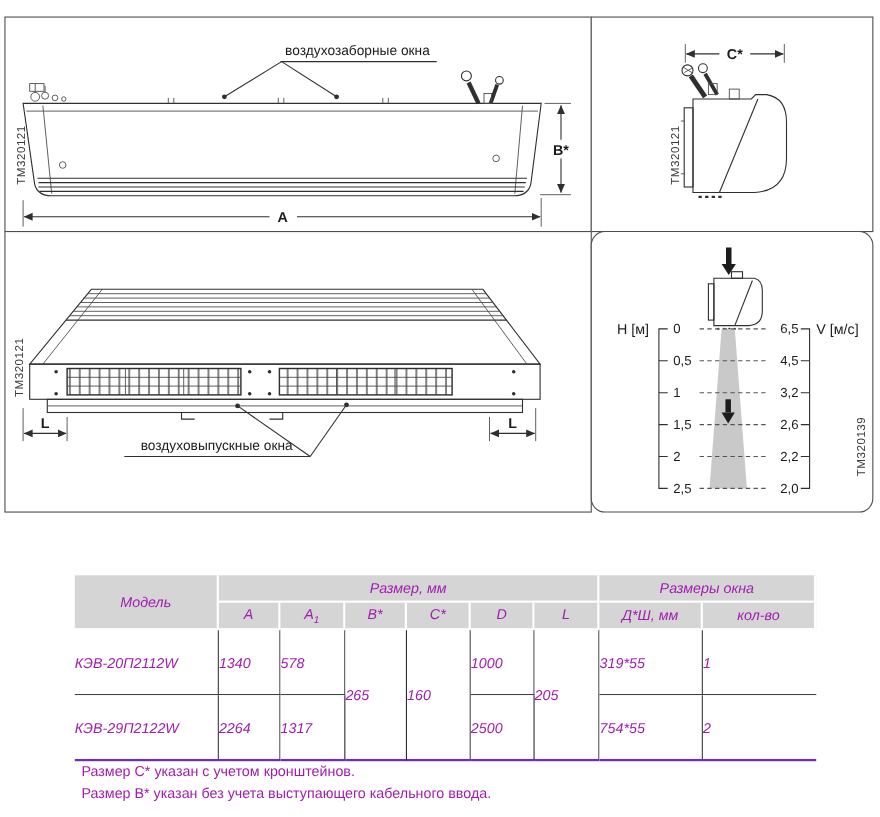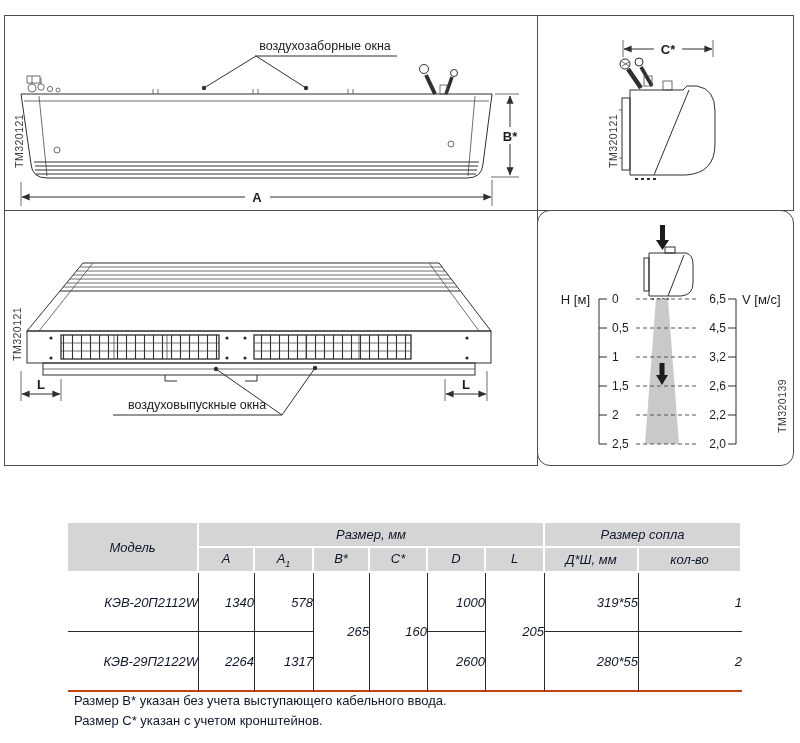--- a/index.html
+++ b/index.html
@@ -1,17 +1,17 @@
 <!DOCTYPE html>
 <html><head>
 <meta charset="utf-8">
 <style>
   html,body{margin:0;padding:0;background:#fff;}
   .sheet{position:relative;width:800px;height:743px;background:#fff;overflow:hidden;
-         font-family:"Liberation Sans",sans-serif;color:#0f172a;}
+         font-family:"Liberation Sans",sans-serif;color:#a21caf;}
   .panel{position:absolute;border:1px solid #4d4d4d;box-sizing:border-box;background:#fff;}
   #p-tl{left:4px;top:15px;width:534px;height:196px;}
   #p-tr{left:537px;top:15px;width:257px;height:196px;}
   #p-ml{left:4px;top:210px;width:534px;height:256px;}
   #p-af{left:537px;top:210px;width:257px;height:256px;border-radius:13px;}
   .panel svg{display:block;width:100%;height:100%;}
 
   svg text{font-family:"Liberation Sans",sans-serif;fill:#1c1c1c;}
   .lbl{font-size:12.5px;}
   .dim{font-size:13px;font-weight:bold;}
@@ -19,24 +19,24 @@
   .axis{font-size:13px;}
   .code{font-size:10.5px;fill:#3a3a3a;letter-spacing:.5px;}
   .ln{stroke:#2f2f2f;stroke-width:1;fill:none;}
   .thin{stroke:#4a4a4a;stroke-width:.8;fill:none;}
   .dot{fill:#2f2f2f;}
 
   table.dims{position:absolute;left:68px;top:523px;width:674px;border-collapse:separate;
              border-spacing:0;table-layout:fixed;font-size:13px;font-style:italic;}
   table.dims th{background:#d5d5d5;font-weight:normal;height:23px;padding:0;text-align:center;
                 border-right:2px solid #fff;border-bottom:2px solid #fff;}
-  table.dims td{height:58px;text-align:right;vertical-align:middle;padding:0;
+  table.dims td{height:58px;text-align:left;vertical-align:middle;padding:0;
                 border-right:1px solid #2b2b2b;border-bottom:1px solid #2b2b2b;background:#fff;}
   table.dims td.noR{border-right:none;}
-  table.dims td.bb2{border-bottom:2px solid #c2410c;}
+  table.dims td.bb2{border-bottom:2px solid #6d28d9;}
   table.dims sub{font-size:9px;}
   .notes{position:absolute;left:74px;top:691px;font-size:13px;line-height:1.5;}
 </style>
 </head>
 <body>
 
 <div class="sheet">
 
   <div class="panel" id="p-tl">
     <svg viewBox="0 0 532 194">
@@ -280,21 +280,21 @@
         <col style="width:58px">
         <col style="width:58px">
       <col style="width:59px">
         <col style="width:94px">
         <col style="width:103px">
     </colgroup>
     <thead>
       <tr>
         <th rowspan="2">Модель</th>
         <th colspan="6">Размер, мм</th>
-        <th colspan="2">Размер сопла</th>
+        <th colspan="2">Размеры окна</th>
       </tr>
       <tr>
         <th><span>A</span><sub></sub></th>
         <th><span>A</span><sub>1</sub></th>
         <th><span>B*</span><sub></sub></th>
         <th><span>C*</span><sub></sub></th>
         <th><span>D</span><sub></sub></th>
         <th><span>L</span><sub></sub></th>
         <th>Д*Ш, мм</th>
         <th>кол-во</th>
@@ -309,25 +309,25 @@
         <td rowspan="2" class="bb2">160</td>
         <td>1000</td>
         <td rowspan="2" class="bb2">205</td>
         <td>319*55</td>
         <td class="noR">1</td>
       </tr>
       <tr>
         <td class="bb2">КЭВ-29П2122W</td>
         <td class="bb2">2264</td>
         <td class="bb2">1317</td>
-        <td class="bb2">2600</td>
-        <td class="bb2">280*55</td>
+        <td class="bb2">2500</td>
+        <td class="bb2">754*55</td>
         <td class="bb2 noR">2</td>
       </tr>
     </tbody>
   </table>
 
   <div class="notes">
+    <div>Размер C* указан с учетом кронштейнов.</div>
     <div>Размер B* указан без учета выступающего кабельного ввода.</div>
-    <div>Размер C* указан с учетом кронштейнов.</div>
   </div>
 
 </div>
 
 </body></html>

